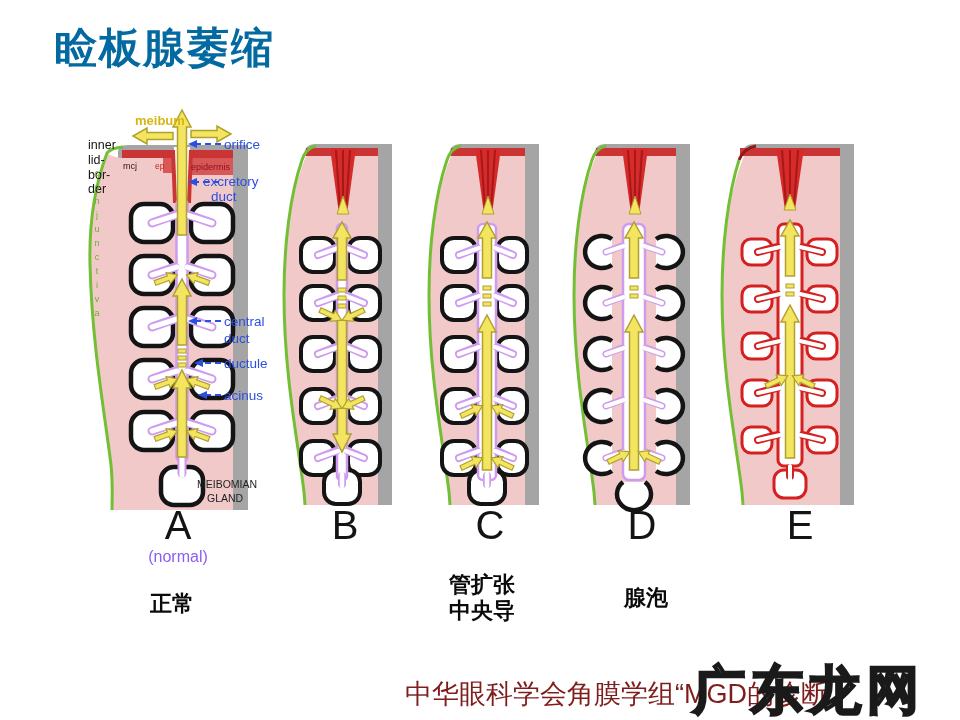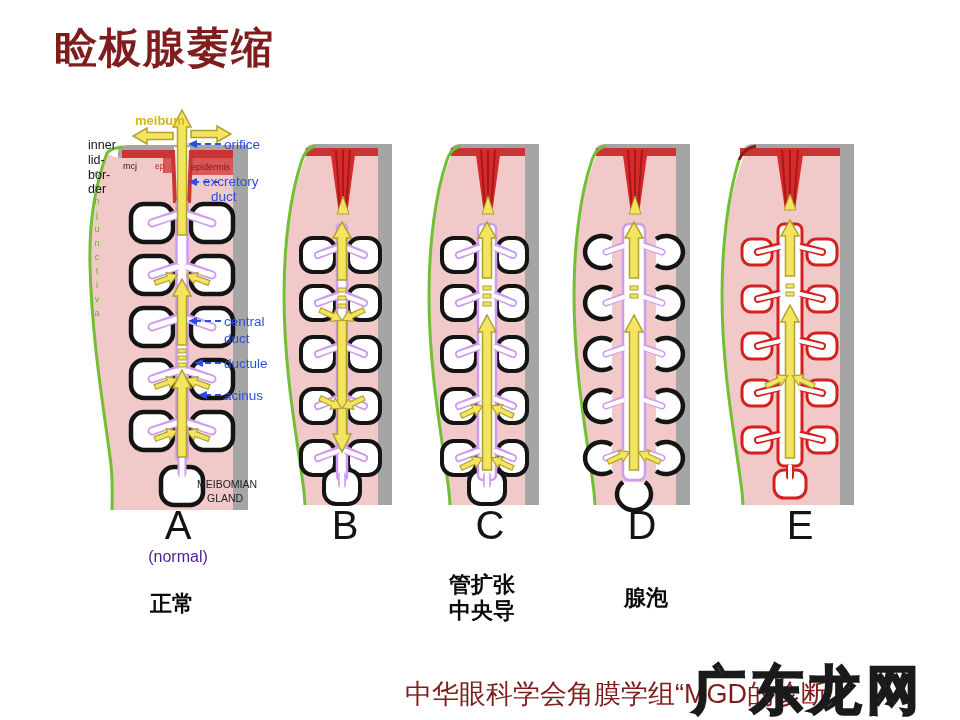--- a/index.html
+++ b/index.html
@@ -1,22 +1,22 @@
 <!DOCTYPE html>
 <html><head>
 <meta charset="utf-8">
 <style>
   html,body{margin:0;padding:0;background:#fff;}
   .slide{position:relative;width:960px;height:720px;background:#ffffff;overflow:hidden;
          font-family:"Liberation Sans","DejaVu Sans",sans-serif;}
-  .title{position:absolute;left:55px;top:20px;font-size:42px;font-weight:bold;color:#7f1d1d;
+  .title{position:absolute;left:55px;top:20px;font-size:42px;font-weight:bold;color:#0369a1;
          letter-spacing:2px;}
   .panel-svg{position:absolute;}
   .letter{position:absolute;font-size:40px;color:#141414;text-align:center;}
-  .subtitle{position:absolute;font-size:16px;color:#4c1d95;text-align:center;}
+  .subtitle{position:absolute;font-size:16px;color:#8b5cf6;text-align:center;}
   .caption{position:absolute;font-size:22px;font-weight:bold;color:#0a0a0a;text-align:center;
            line-height:26px;}
   .caption span{display:block;}
   .citation{position:absolute;left:405px;top:676px;font-size:27px;color:#7f1d1d;white-space:nowrap;}
   .watermark{position:absolute;left:693px;top:656px;font-size:52px;font-weight:bold;color:#ffffff;
              -webkit-text-stroke:2.5px #1a1a1a;letter-spacing:6px;white-space:nowrap;}
   .conj{position:absolute;left:92px;top:168px;height:225px;writing-mode:vertical-rl;
         text-orientation:upright;color:#67b32c;font-size:9px;letter-spacing:4px;}
   svg text{font-family:"Liberation Sans","DejaVu Sans",sans-serif;}
 </style>

